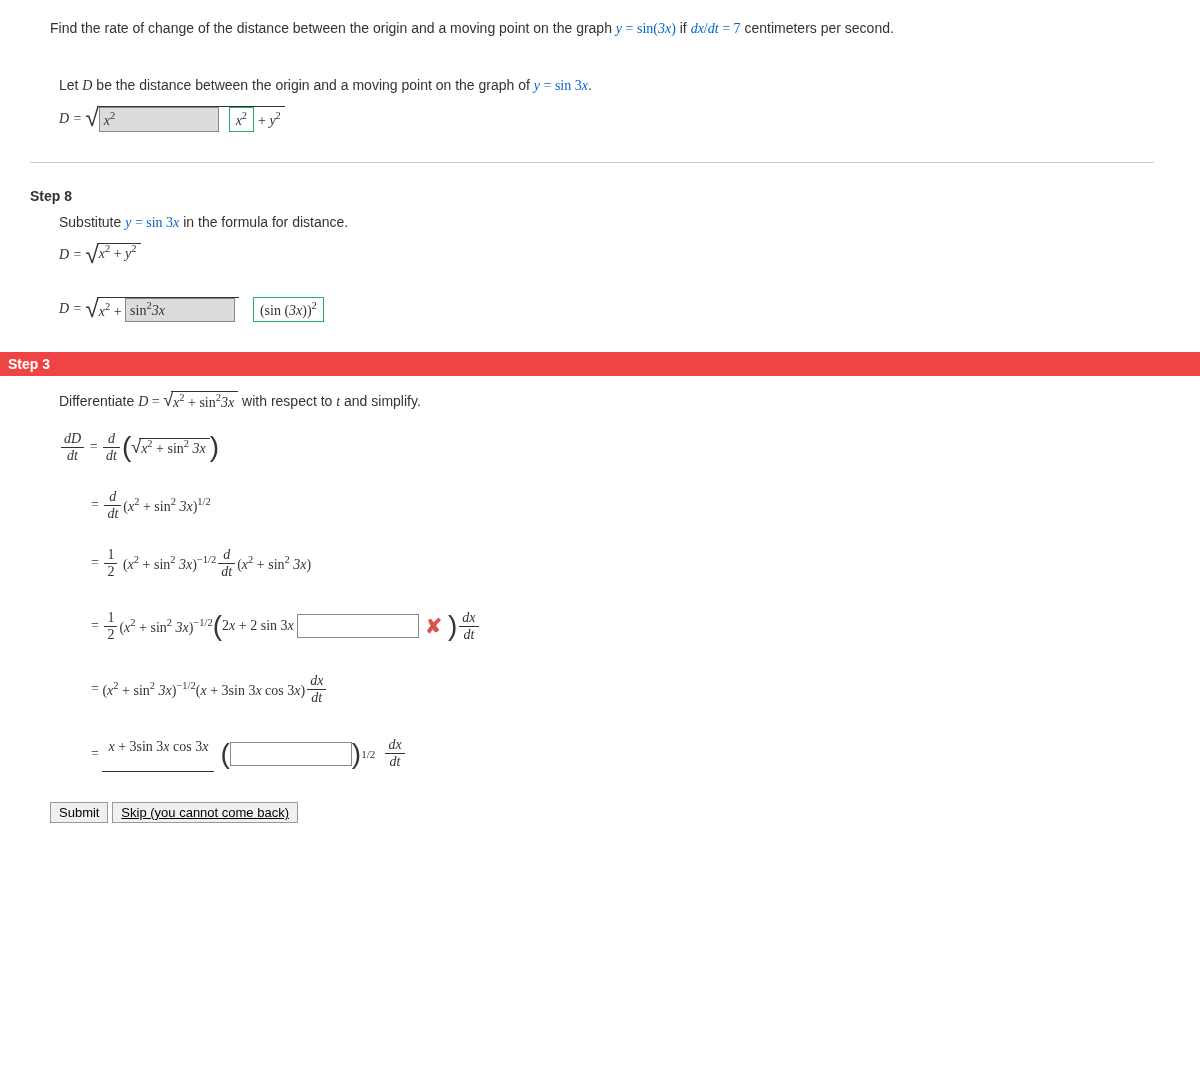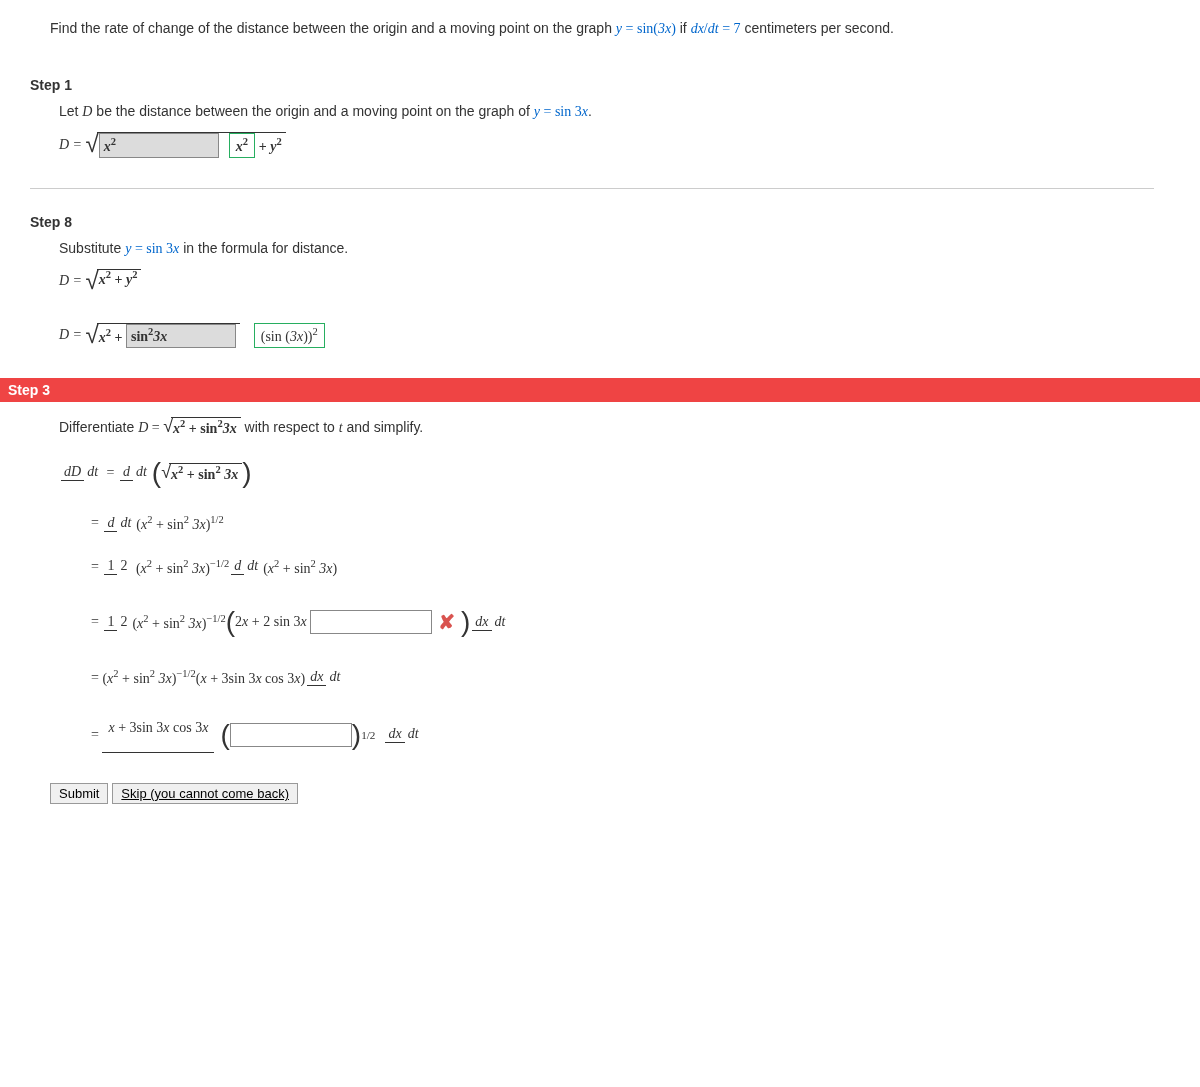--- a/index.html
+++ b/index.html
@@ -88,26 +88,25 @@
   .sqrt-sign {
     font-style: normal;
     font-size: 24px;
     line-height: 1;
     margin-right: -2px;
   }
   .sqrt-content {
     border-top: 1px solid #333;
     padding: 0 4px 0 2px;
     display: inline-block;
-    font-weight: bold;
   }
   sup { font-size: 0.75em; }
   .frac {
     display: inline-flex;
-    flex-direction: row;
+    flex-direction: column;
     vertical-align: middle;
     text-align: center;
     margin: 0 2px;
   }
   .frac-num { border-bottom: 1px solid #333; padding: 0 3px; }
   .frac-den { padding: 0 3px; }
   .big-paren { font-size: 28px; font-style: normal; vertical-align: middle; }
   .button-group {
     margin: 30px 0 0 20px;
   }
@@ -137,21 +136,20 @@
 <div class="container">
 
   <div class="problem-text">
     <span>Find the rate of change of the distance between the origin and a moving point on the graph </span>
     <span class="math blue"><span>y <span class="upright">=</span> <span class="upright">sin(</span>3x<span class="upright">)</span></span></span>
     <span> if </span>
     <span class="math blue"><span>dx<span class="upright">/</span>dt <span class="upright">= 7</span></span></span>
     <span> centimeters per second.</span>
   </div>
 
-  <div class="step-label">Step 1</div>
   <div class="step-content">
     <div>
       <span>Let </span><span class="math">D</span><span> be the distance between the origin and a moving point on the graph of </span><span class="math blue">y <span class="upright">= sin 3</span>x</span><span>.</span>
     </div>
     <div class="formula-row indent">
       <span class="math"><span>D =</span>&nbsp;</span>
       <span class="sqrt">
           <span class="sqrt-sign">√</span>
           <span class="sqrt-content" style="display:inline-flex;align-items:center;">
         <span class="input-ghost" style="min-width:110px;"><span class="math">x<sup><span class="upright">2</span></sup></span></span>

